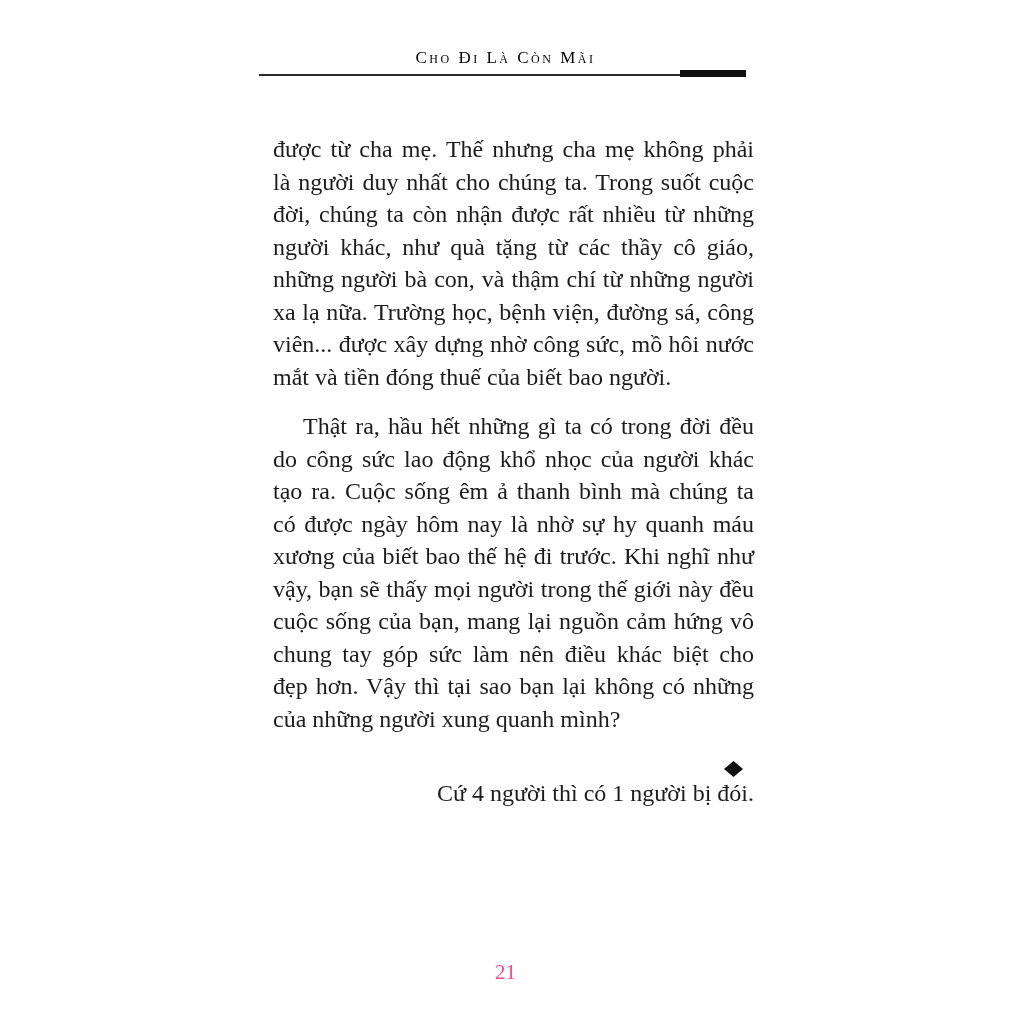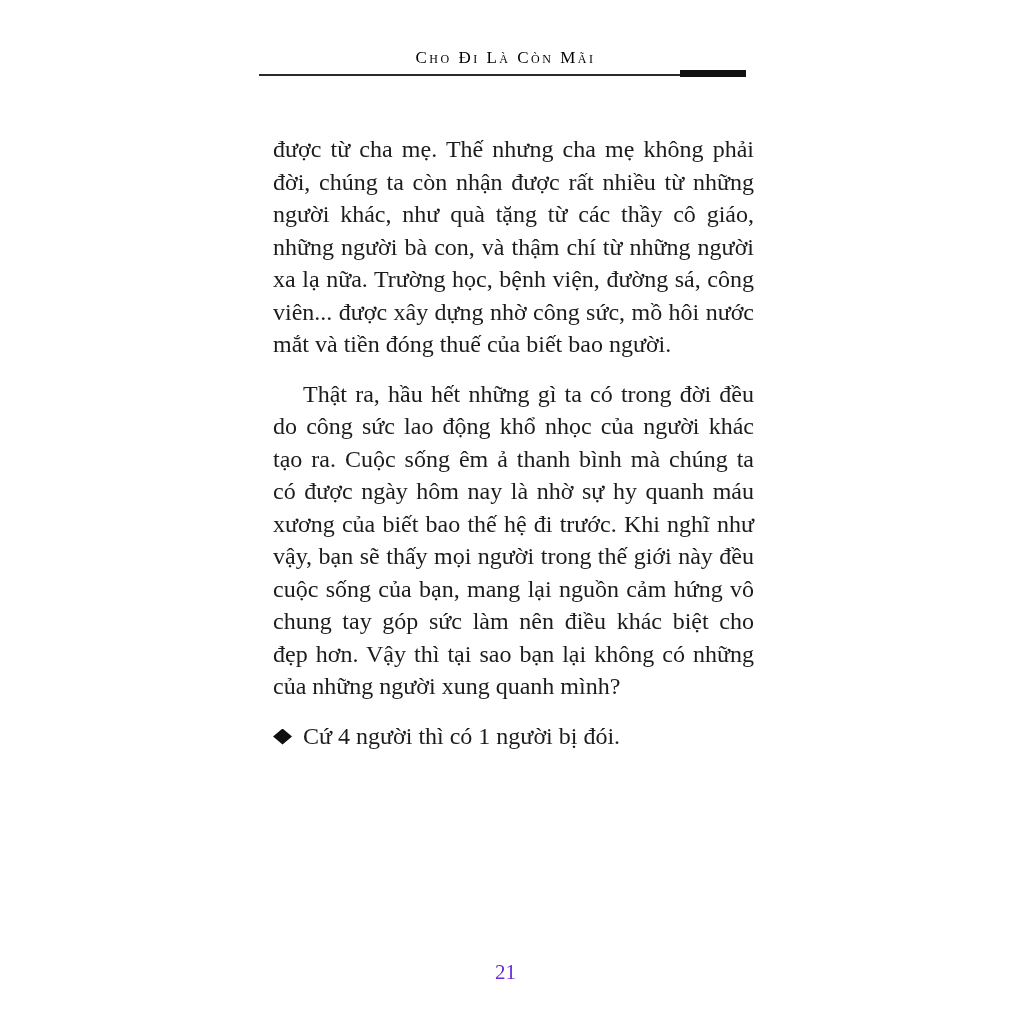--- a/index.html
+++ b/index.html
@@ -61,57 +61,59 @@
     white-space: normal;
   }
   .line.last {
     text-align: left;
     text-align-last: left;
   }
   .line.indent { text-indent: 30px; }
   
   .bullet-item {
     display: flex;
-    align-items: flex-start;
+    align-items: flex-end;
     margin: 0 0 17px 0;
+    flex-direction: column;
   }
   .diamond {
     flex: 0 0 auto;
     width: 19px;
     height: 16px;
     margin: 9px 11px 0 0;
     background: #101010;
     clip-path: polygon(50% 0, 100% 50%, 50% 100%, 0 50%);
   }
   .bullet-text { flex: 1 1 auto; }
   
   .page-number {
     position: absolute;
     top: 960px;
     left: 265px;
     width: 481px;
     text-align: center;
     font-size: 21px;
-    color: #6d28d9;
+    color: #ec4899;
   }
 </style>
 </head>
 <body>
 
 <div class="page">
 
   <div class="running-head">Cho Đi Là Còn Mãi</div>
 
   <div class="header-rule">
     <span class="rule-thick"></span>
   </div>
 
   <main class="content" id="content">
       <div class="para">
         <div class="line">được từ cha mẹ. Thế nhưng cha mẹ không phải</div>
+        <div class="line">là người duy nhất cho chúng ta. Trong suốt cuộc</div>
         <div class="line">đời, chúng ta còn nhận được rất nhiều từ những</div>
         <div class="line">người khác, như quà tặng từ các thầy cô giáo,</div>
         <div class="line">những người bà con, và thậm chí từ những người</div>
         <div class="line">xa lạ nữa. Trường học, bệnh viện, đường sá, công</div>
         <div class="line">viên... được xây dựng nhờ công sức, mồ hôi nước</div>
         <div class="line last">mắt và tiền đóng thuế của biết bao người.</div>
       </div>
       <div class="para">
         <div class="line indent">Thật ra, hầu hết những gì ta có trong đời đều</div>
         <div class="line">do công sức lao động khổ nhọc của người khác</div>

